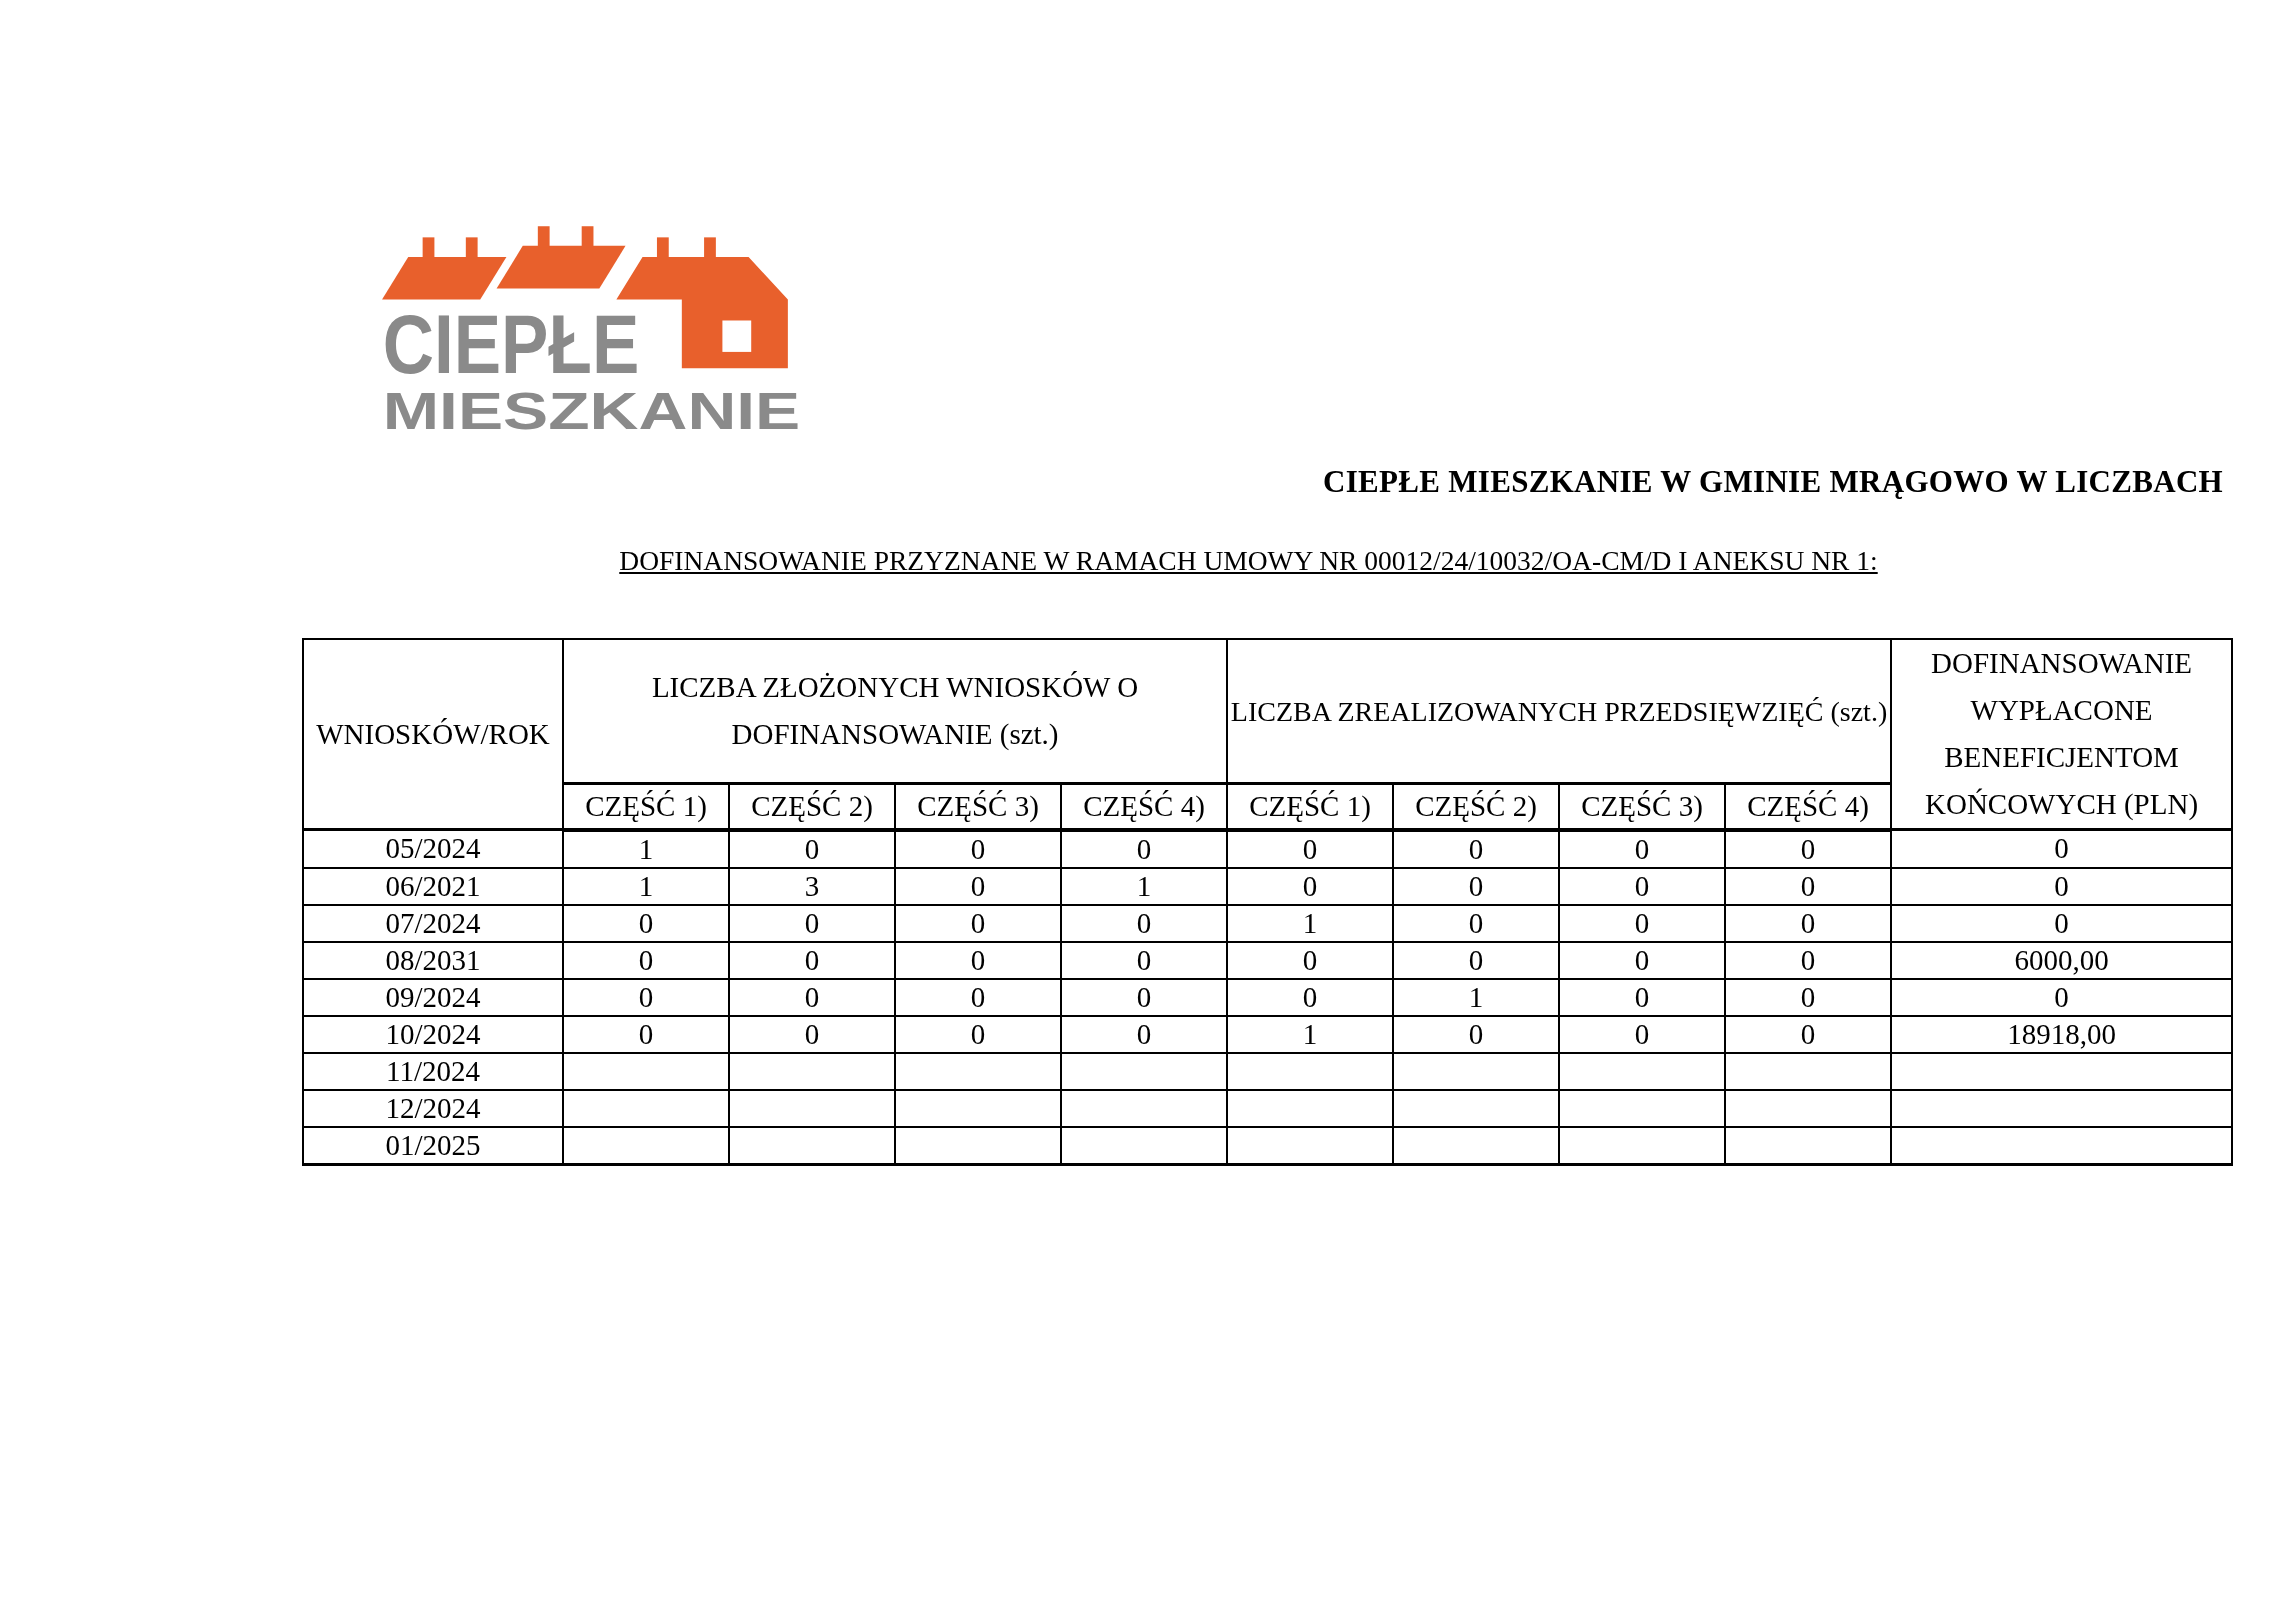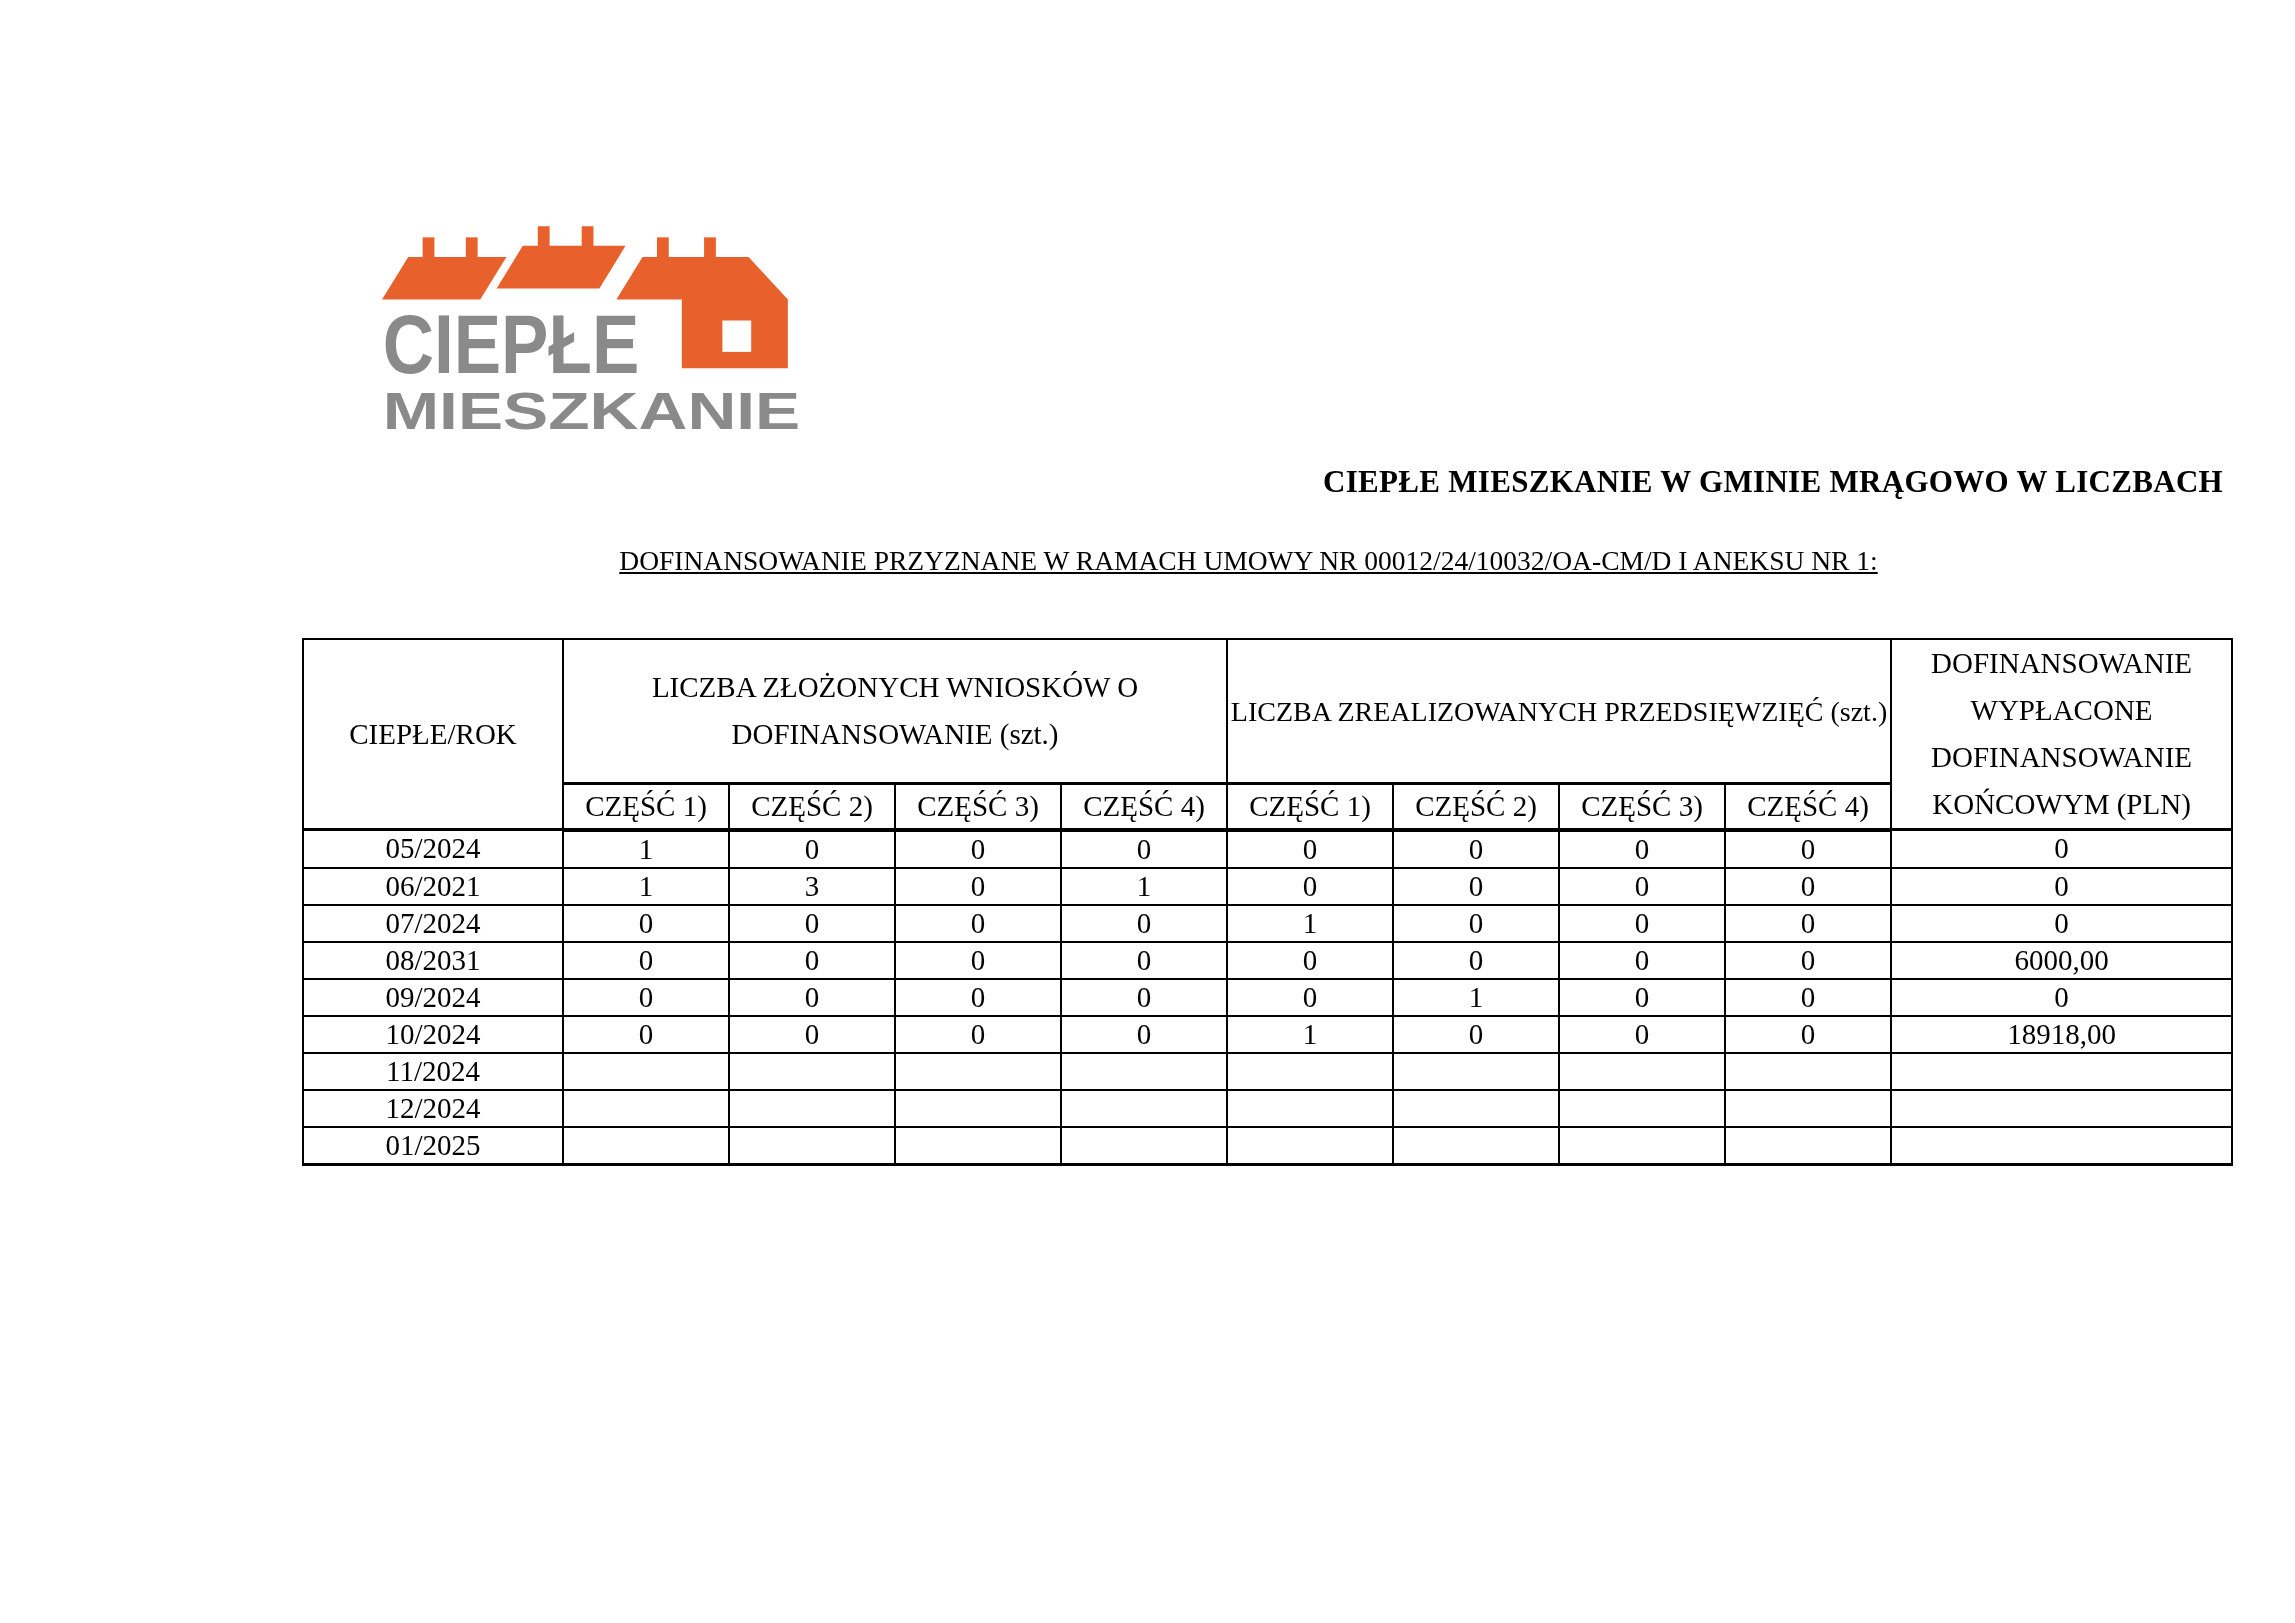--- a/index.html
+++ b/index.html
@@ -127,24 +127,24 @@
         <col style="width:166px">
         <col style="width:166px">
       <col style="width:166px">
         <col style="width:166px">
         <col style="width:166px">
         <col style="width:166px">
       <col style="width:341px">
     </colgroup>
     <thead>
       <tr class="group-row">
-        <th class="th-month" rowspan="2">CIEPŁE/ROK</th>
+        <th class="th-month" rowspan="2">WNIOSKÓW/ROK</th>
         <th colspan="4">LICZBA ZŁOŻONYCH WNIOSKÓW O DOFINANSOWANIE (szt.)</th>
         <th class="th-group2" colspan="4">LICZBA ZREALIZOWANYCH PRZEDSIĘWZIĘĆ (szt.)</th>
-        <th class="th-payout" rowspan="2">DOFINANSOWANIE WYPŁACONE DOFINANSOWANIE KOŃCOWYM (PLN)</th>
+        <th class="th-payout" rowspan="2">DOFINANSOWANIE WYPŁACONE BENEFICJENTOM KOŃCOWYCH (PLN)</th>
       </tr>
       <tr class="parts-row">
         <th>CZĘŚĆ 1)</th>
         <th>CZĘŚĆ 2)</th>
         <th>CZĘŚĆ 3)</th>
         <th>CZĘŚĆ 4)</th>
         <th>CZĘŚĆ 1)</th>
         <th>CZĘŚĆ 2)</th>
         <th>CZĘŚĆ 3)</th>
         <th>CZĘŚĆ 4)</th>

